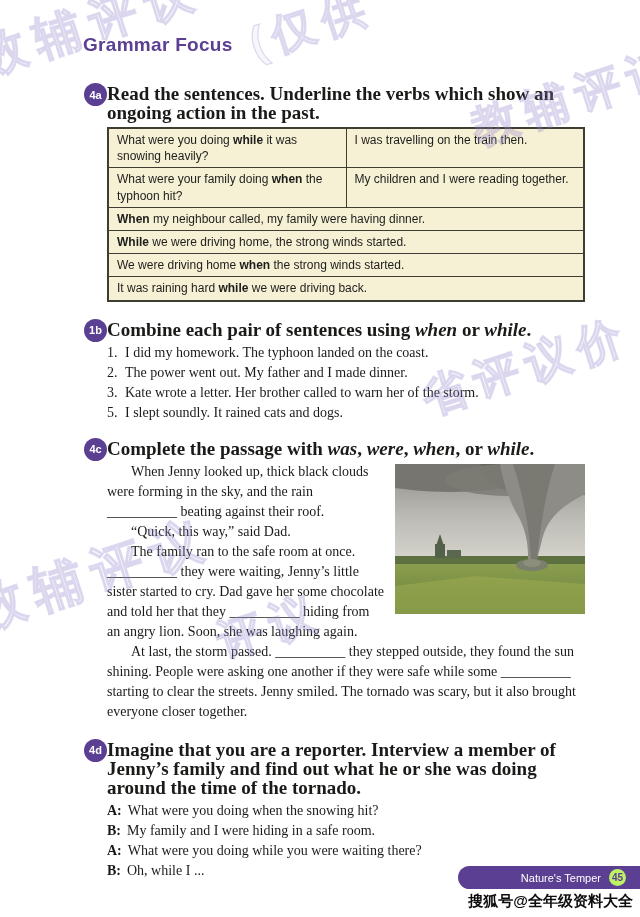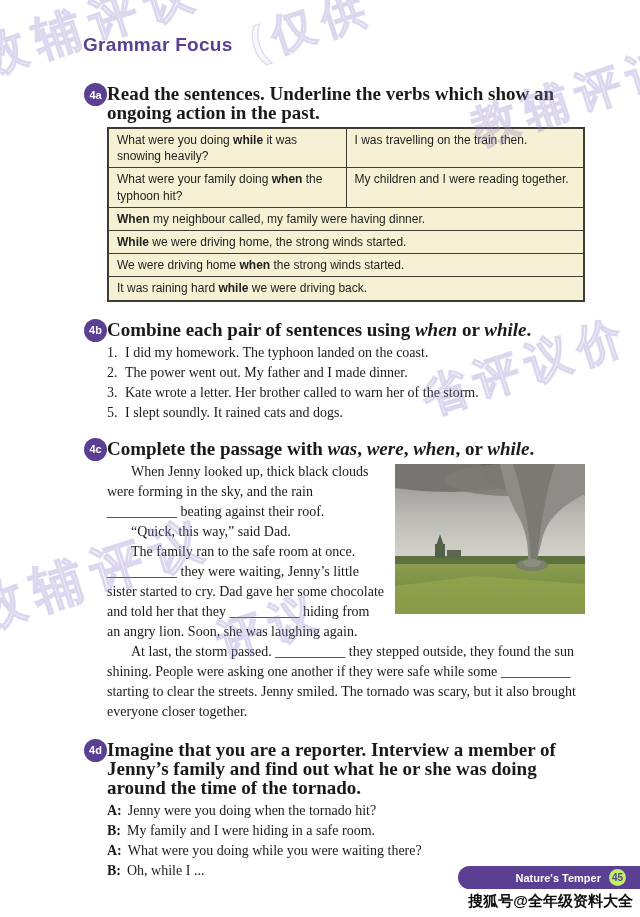--- a/index.html
+++ b/index.html
@@ -58,21 +58,21 @@
   .dlg .spk { font-weight:bold; margin-right:6px; }
 
   
   .footer-bar {
     position:absolute; z-index:3; top:866px; right:0; width:182px; height:23px;
     background:#5b3f92; border-radius:12px 0 0 12px;
     display:flex; align-items:center; justify-content:flex-end;
     gap:8px; padding-right:14px;
     font-family:"Liberation Sans", sans-serif;
   }
-  .chapter-label { color:#ffffff; font-size:11px; font-weight:bold; }
+  .chapter-label { color:#ffffff; font-size:11px; font-weight:normal; }
   .page-number {
     width:17px; height:17px; border-radius:50%; background:#bef264;
     color:#5b3f92; font-size:10px; font-weight:bold;
     display:flex; align-items:center; justify-content:center;
   }
 
   
   .sohu {
     position:absolute; z-index:3; top:892px; right:7px;
     font-family:"Liberation Sans", sans-serif; font-size:15px; font-weight:bold; color:#0d0d0d;
@@ -126,21 +126,21 @@
             </tr>
             <tr>
               <td colspan="2"><span>It was raining hard </span><span style="font-weight: bold;">while</span><span> we were driving back.</span></td>
             </tr>
           </tbody>
         </table>
       </div>
     </section>
 
     <section class="sec sec-b">
-      <span class="badge">4b</span>
+      <span class="badge">1b</span>
       <div class="body">
         <p class="h"><span>Combine each pair of sentences using </span><span style="font-style: italic;">when</span><span> or </span><span style="font-style: italic;">while</span><span>.</span></p>
         <p class="li"><span class="num">1.</span><span>I did my homework. The typhoon landed on the coast.</span></p>
         <p class="li"><span class="num">2.</span><span>The power went out. My father and I made dinner.</span></p>
         <p class="li"><span class="num">3.</span><span>Kate wrote a letter. Her brother called to warn her of the storm.</span></p>
         <p class="li"><span class="num">5.</span><span>I slept soundly. It rained cats and dogs.</span></p>
       </div>
     </section>
 
     <section class="sec sec-c">
@@ -182,21 +182,21 @@
           <p>The family ran to the safe room at once. __________ they were waiting, Jenny’s little sister started to cry. Dad gave her some chocolate and told her that they __________ hiding from an angry lion. Soon, she was laughing again.</p>
           <p>At last, the storm passed. __________ they stepped outside, they found the sun shining. People were asking one another if they were safe while some __________ starting to clear the streets. Jenny smiled. The tornado was scary, but it also brought everyone closer together.</p>
         </div>
       </div>
     </section>
 
     <section class="sec sec-d">
       <span class="badge">4d</span>
       <div class="body">
         <p class="h">Imagine that you are a reporter. Interview a member of Jenny’s family and find out what he or she was doing around the time of the tornado.</p>
-        <p class="dlg"><span class="spk">A:</span><span>Jenny were you doing when the tornado hit?</span></p>
+        <p class="dlg"><span class="spk">A:</span><span>What were you doing when the snowing hit?</span></p>
         <p class="dlg"><span class="spk">B:</span><span>My family and I were hiding in a safe room.</span></p>
         <p class="dlg"><span class="spk">A:</span><span>What were you doing while you were waiting there?</span></p>
         <p class="dlg"><span class="spk">B:</span><span>Oh, while I ...</span></p>
       </div>
     </section>
   </div>
 
   <div class="wm-layer">
     <span class="wm wm-a">数辅评议</span>
     <span class="wm wm-b">(仅供</span>

